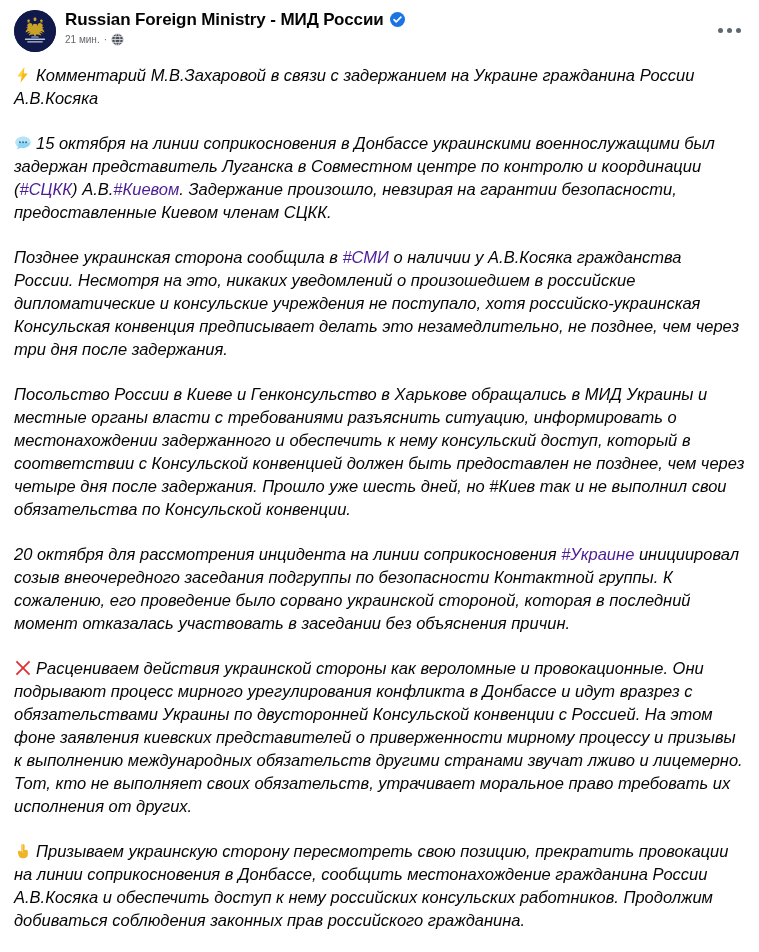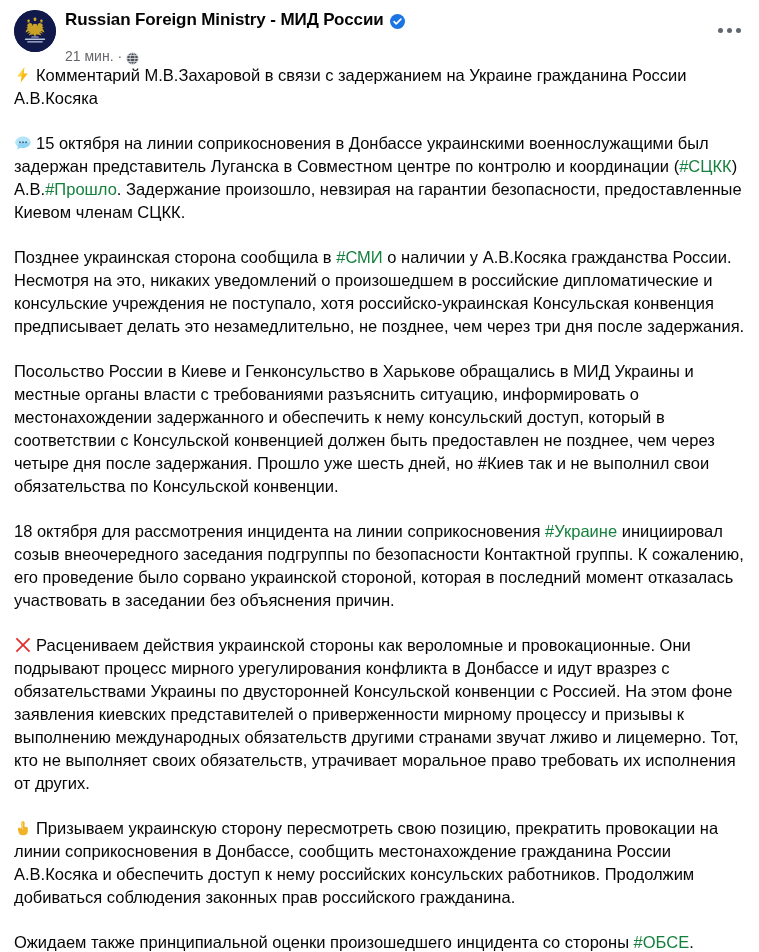--- a/index.html
+++ b/index.html
@@ -46,21 +46,21 @@
   .header-text {
     margin-left: 9px;
     display: flex;
     flex-direction: column;
     justify-content: flex-start;
     padding-top: 1px;
   }
 
   .name-row {
     display: flex;
-    align-items: center;
+    align-items: flex-start;
     line-height: 18px;
   }
 
   .page-name {
     font-size: 17px;
     font-weight: bold;
     color: #050505;
     letter-spacing: -0.1px;
     white-space: nowrap;
   }
@@ -69,23 +69,23 @@
     margin-left: 6px;
     width: 15px;
     height: 15px;
     display: inline-block;
     position: relative;
     top: 1px;
   }
 
   .meta-row {
     display: flex;
-    align-items: flex-end;
-    margin-top: 19px;
-    font-size: 14px;
+    align-items: flex-start;
+    margin-top: 3px;
+    font-size: 10px;
     color: #65676b;
     line-height: 16px;
   }
   .meta-time { white-space: nowrap; }
   .meta-sep { margin: 0 4px; color: #65676b; }
   .globe-icon {
     width: 13px;
     height: 13px;
     display: inline-block;
     position: relative;
@@ -119,25 +119,26 @@
     color: #050505;
     width: 759px;
     box-sizing: border-box;
   }
 
   .para {
     margin: 0 0 22px 0;
     white-space: normal;
     word-wrap: break-word;
     max-width: 742px;
+    font-style: italic;
   }
   .para:last-child { margin-bottom: 0; }
 
   .link {
-    color: #15803d;
+    color: #4c1d95;
   }
 
   .emoji {
     display: inline-block;
     width: 18px;
     height: 18px;
     vertical-align: -3px;
     margin-right: 4px;
   }
   .emoji svg { display: block; }
@@ -212,24 +213,24 @@
             <path d="M11.6 1.5 4.2 11.4h4.3z" fill="#fcd53f"></path>
           </svg></span><span>Комментарий М.В.Захаровой в связи с задержанием на Украине гражданина России А.В.Косяка</span></div>
       <div class="para"><span class="emoji"><svg viewBox="0 0 20 20">
             <path d="M10 3C5.4 3 1.7 5.8 1.7 9.3c0 1.9 1.1 3.6 2.9 4.8-.2 1-.8 2-1.6 2.8 1.5-.2 2.9-.8 3.9-1.6 1 .3 2 .4 3.1.4 4.6 0 8.3-2.8 8.3-6.4S14.6 3 10 3z" fill="#8fd4f4"></path>
             <path d="M10 3C5.4 3 1.7 5.8 1.7 9.3c0 1.5.7 2.9 1.9 4C4.8 10.7 7.9 8.9 11.7 8.9c2.3 0 4.4.6 6 1.7.4-.4.6-.9.6-1.3C18.3 5.8 14.6 3 10 3z" fill="#b6e5fa"></path>
             <g fill="#3f6f8a">
               <circle cx="6.6" cy="9.2" r="1.1"></circle>
               <circle cx="10" cy="9.2" r="1.1"></circle>
               <circle cx="13.4" cy="9.2" r="1.1"></circle>
             </g>
-          </svg></span><span>15 октября на линии соприкосновения в Донбассе украинскими военнослужащими был задержан представитель Луганска в Совместном центре по контролю и координации (</span><span class="link">#СЦКК</span><span>) А.В.</span><span class="link">#Прошло</span><span>. Задержание произошло, невзирая на гарантии безопасности, предоставленные Киевом членам СЦКК.</span></div>
+          </svg></span><span>15 октября на линии соприкосновения в Донбассе украинскими военнослужащими был задержан представитель Луганска в Совместном центре по контролю и координации (</span><span class="link">#СЦКК</span><span>) А.В.</span><span class="link">#Киевом</span><span>. Задержание произошло, невзирая на гарантии безопасности, предоставленные Киевом членам СЦКК.</span></div>
       <div class="para"><span>Позднее украинская сторона сообщила в </span><span class="link">#СМИ</span><span> о наличии у А.В.Косяка гражданства России. Несмотря на это, никаких уведомлений о произошедшем в российские дипломатические и консульские учреждения не поступало, хотя российско-украинская Консульская конвенция предписывает делать это незамедлительно, не позднее, чем через три дня после задержания.</span></div>
       <div class="para"><span>Посольство России в Киеве и Генконсульство в Харькове обращались в МИД Украины и местные органы власти с требованиями разъяснить ситуацию, информировать о местонахождении задержанного и обеспечить к нему консульский доступ, который в соответствии с Консульской конвенцией должен быть предоставлен не позднее, чем через четыре дня после задержания. Прошло уже шесть дней, но #Киев так и не выполнил свои обязательства по Консульской конвенции.</span></div>
-      <div class="para"><span>18 октября для рассмотрения инцидента на линии соприкосновения </span><span class="link">#Украине</span><span> инициировал созыв внеочередного заседания подгруппы по безопасности Контактной группы. К сожалению, его проведение было сорвано украинской стороной, которая в последний момент отказалась участвовать в заседании без объяснения причин.</span></div>
+      <div class="para"><span>20 октября для рассмотрения инцидента на линии соприкосновения </span><span class="link">#Украине</span><span> инициировал созыв внеочередного заседания подгруппы по безопасности Контактной группы. К сожалению, его проведение было сорвано украинской стороной, которая в последний момент отказалась участвовать в заседании без объяснения причин.</span></div>
       <div class="para"><span class="emoji"><svg viewBox="0 0 20 20">
             <path d="M3.4 2 2 3.4 8.6 10 2 16.6 3.4 18 10 11.4l6.6 6.6 1.4-1.4-6.6-6.6L18 3.4 16.6 2 10 8.6z" fill="#e02f2f"></path>
           </svg></span><span>Расцениваем действия украинской стороны как вероломные и провокационные. Они подрывают процесс мирного урегулирования конфликта в Донбассе и идут вразрез с обязательствами Украины по двусторонней Консульской конвенции с Россией. На этом фоне заявления киевских представителей о приверженности мирному процессу и призывы к выполнению международных обязательств другими странами звучат лживо и лицемерно. Тот, кто не выполняет своих обязательств, утрачивает моральное право требовать их исполнения от других.</span></div>
       <div class="para"><span class="emoji"><svg viewBox="0 0 20 20">
             <path d="M8.2 4.2c0-1.1.8-2 1.8-2s1.8.9 1.8 2v5.1c.5-.5 1.1-.8 1.8-.7 1 .1 1.8 1 1.8 2.1v2.8c0 2.6-2 4.6-4.5 4.6H9.3c-2 0-3.7-1.4-4.2-3.3l-.8-3.1c-.2-.9.3-1.8 1.1-2 .6-.2 1.2 0 1.6.4l1.2 1.2V4.2z" fill="#f0b429"></path>
             <path d="M8.2 4.2c0-1.1.8-2 1.8-2 .4 0 .8.2 1.1.4-.6.3-1 1-1 1.8v7.9H8.2V4.2z" fill="#f8cf5f"></path>
             <path d="M8.2 10.6v2.4" stroke="#d79b1c" stroke-width=".7" fill="none"></path>
           </svg></span><span>Призываем украинскую сторону пересмотреть свою позицию, прекратить провокации на линии соприкосновения в Донбассе, сообщить местонахождение гражданина России А.В.Косяка и обеспечить доступ к нему российских консульских работников. Продолжим добиваться соблюдения законных прав российского гражданина.</span></div>
       <div class="para"><span>Ожидаем также принципиальной оценки произошедшего инцидента со стороны </span><span class="link">#ОБСЕ</span><span>. Рассчитываем, что ее Специальная мониторинговая миссия на Украине будет проявлять более активный, ответственный и беспристрастный подход, внимательно следить за ситуацией на линии соприкосновения в Донбассе и добросовестно отражать ее в своих докладах, способствуя тем самым процессу урегулирования.</span></div>
     </div>

